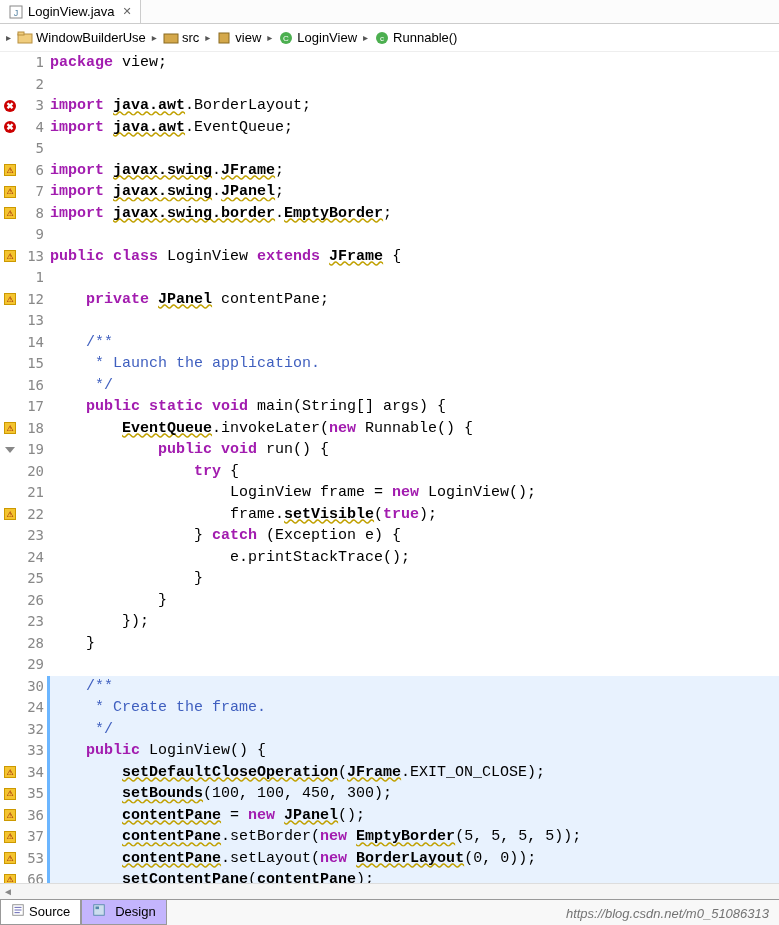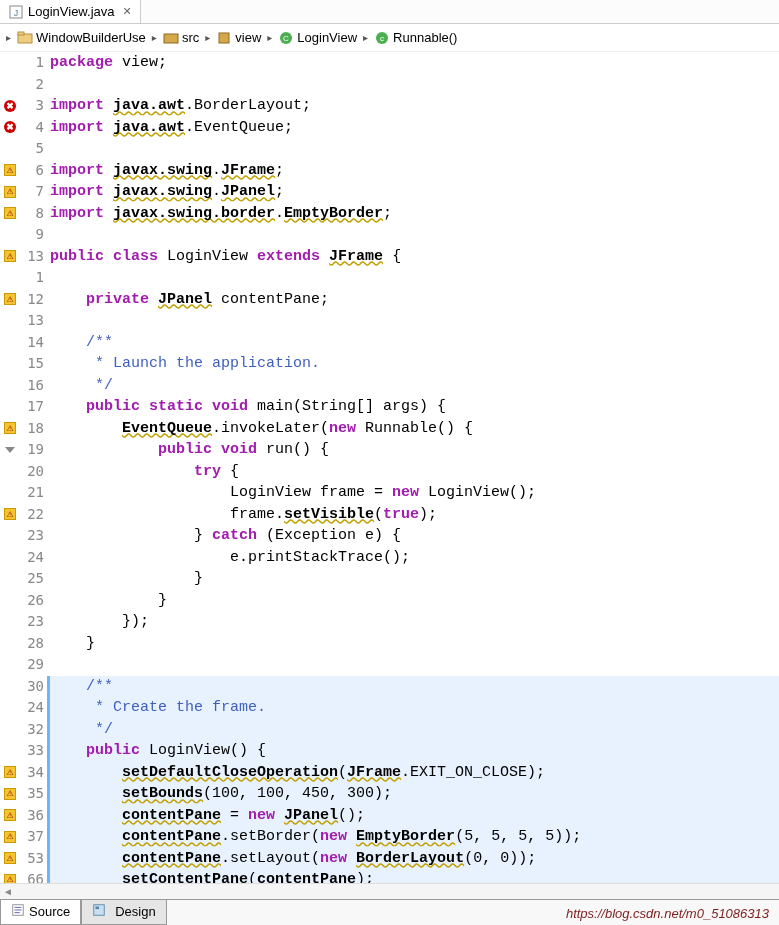--- a/index.html
+++ b/index.html
@@ -105,26 +105,26 @@
   display: flex;
   align-items: center;
   gap: 4px;
   padding: 3px 10px;
   border: 1px solid #999;
   border-top: none;
   background: #fff;
   margin-top: -1px;
   height: 100%;
 }
-.btab.inactive { background: #e5e5e5; gap: 9px; }
+.btab.inactive { background: #c4b5fd; gap: 9px; }
 .watermark {
   position: absolute;
   right: 10px;
   bottom: 4px;
-  color: #7f1d1d;
+  color: #737373;
   font-size: 13px;
   font-style: italic;
 }
 .iconsvg { width: 16px; height: 16px; }
 </style>
 </head>
 <body>
 
 <div class="tab-bar">
   <div class="tab">

